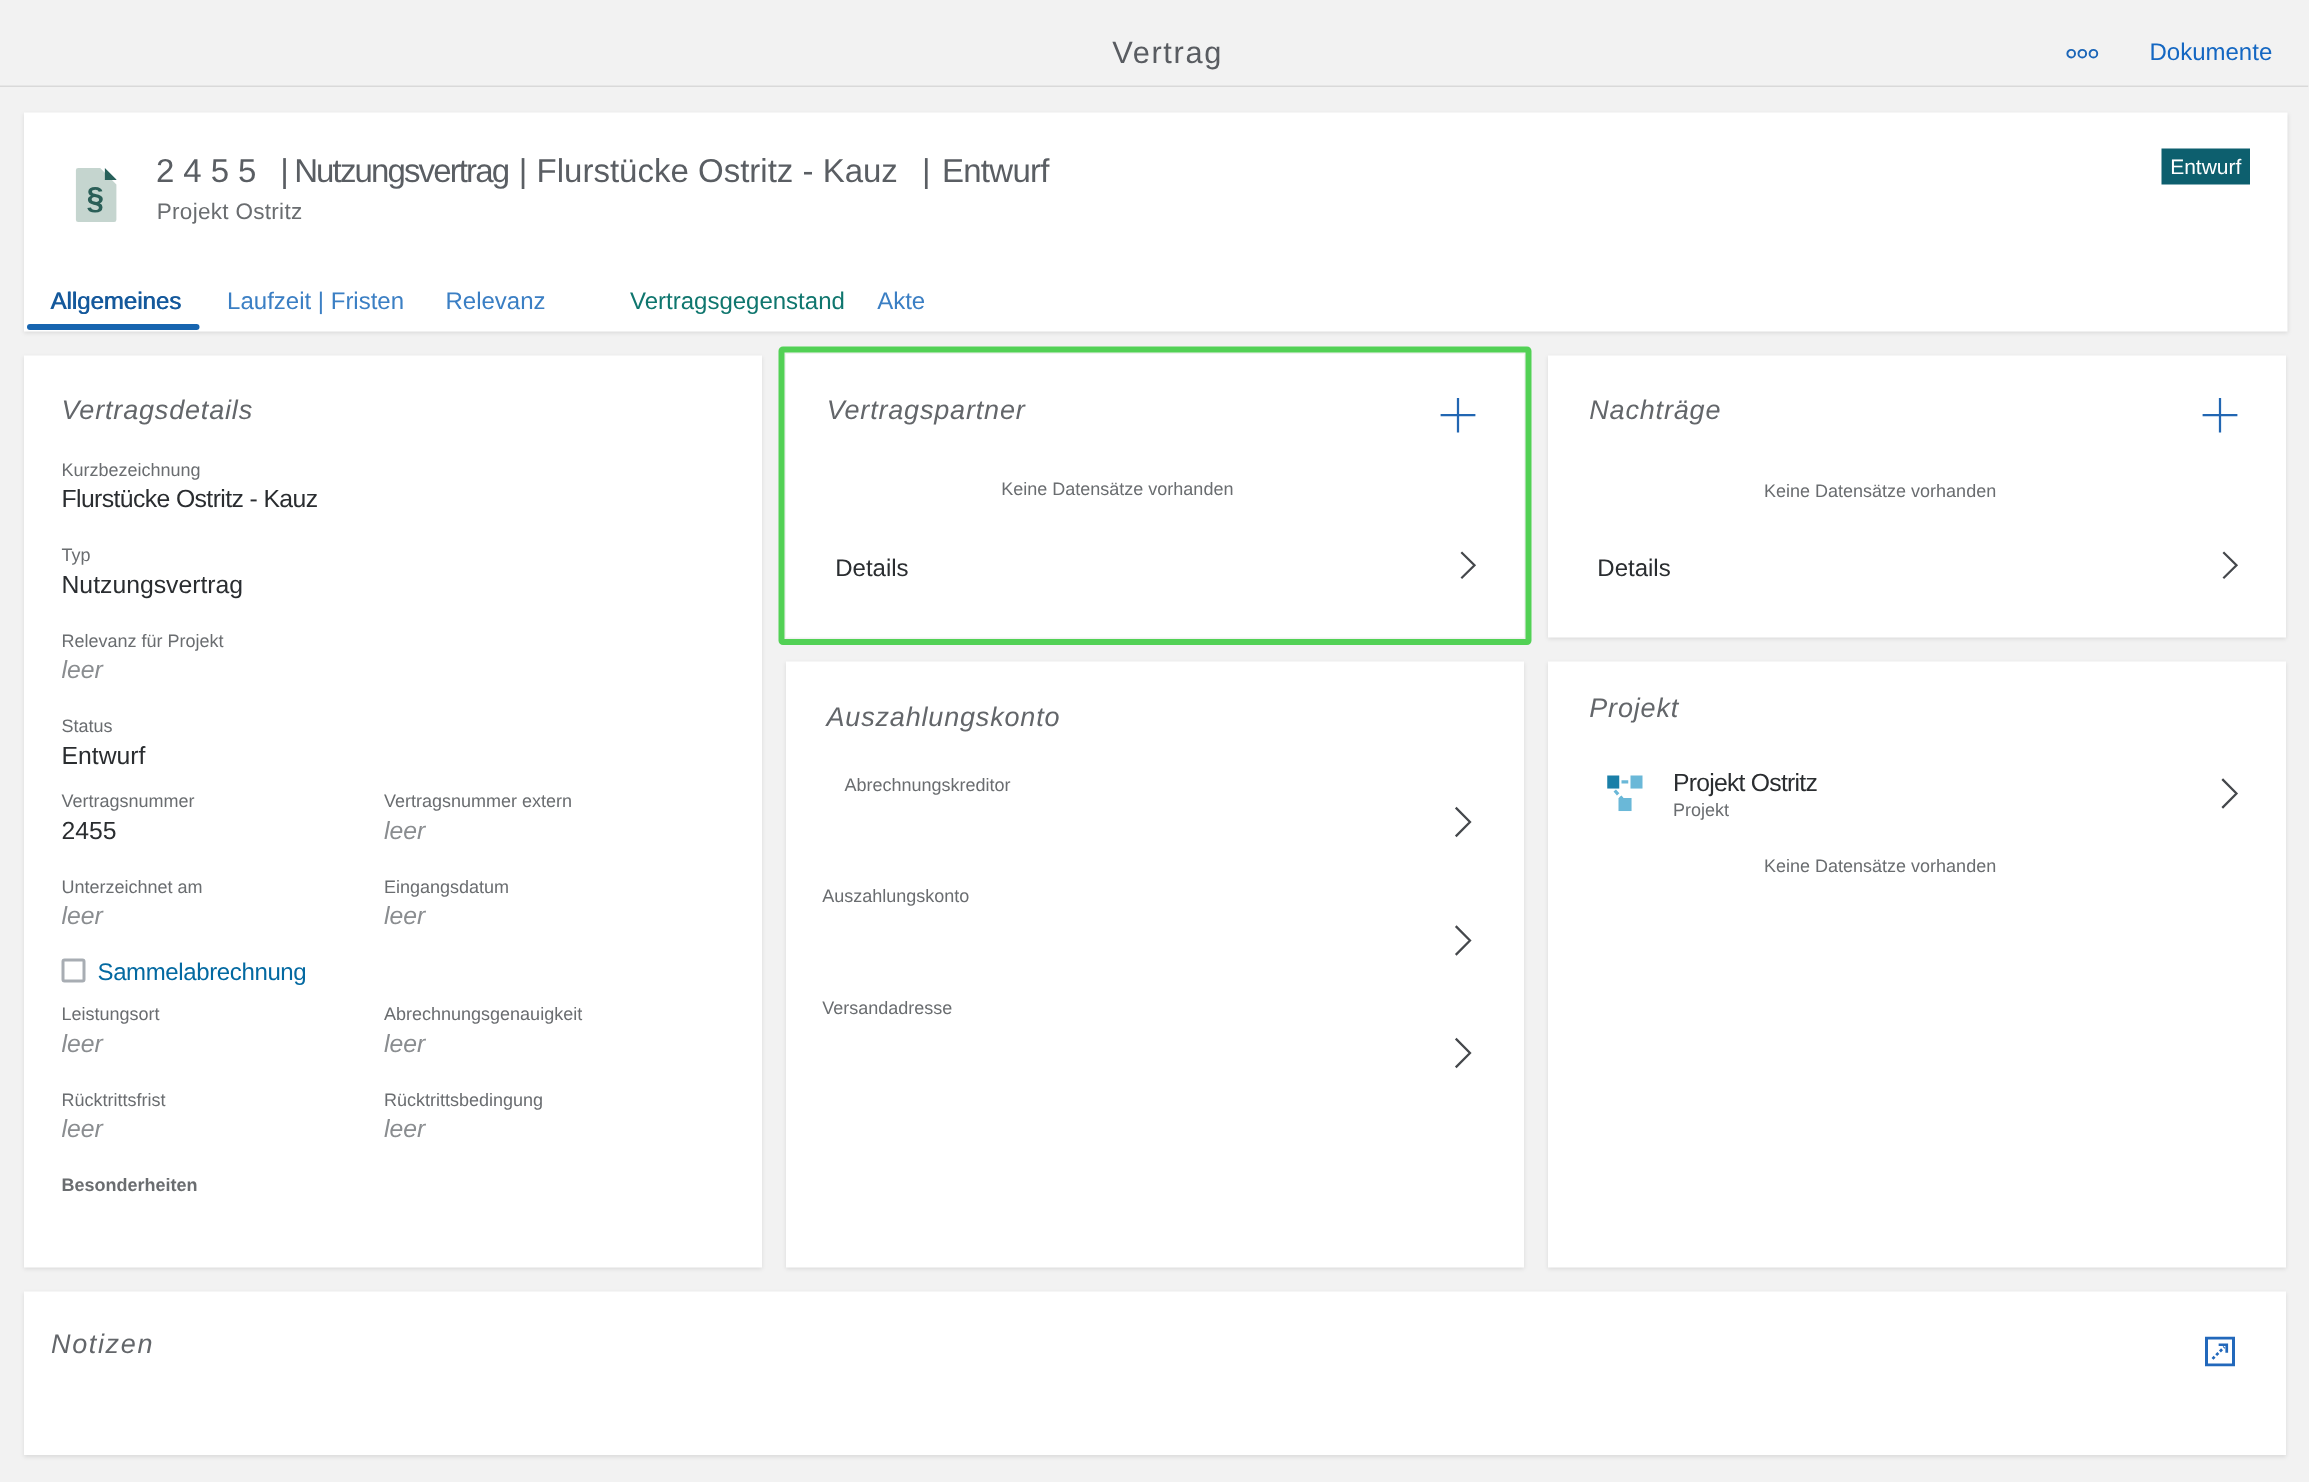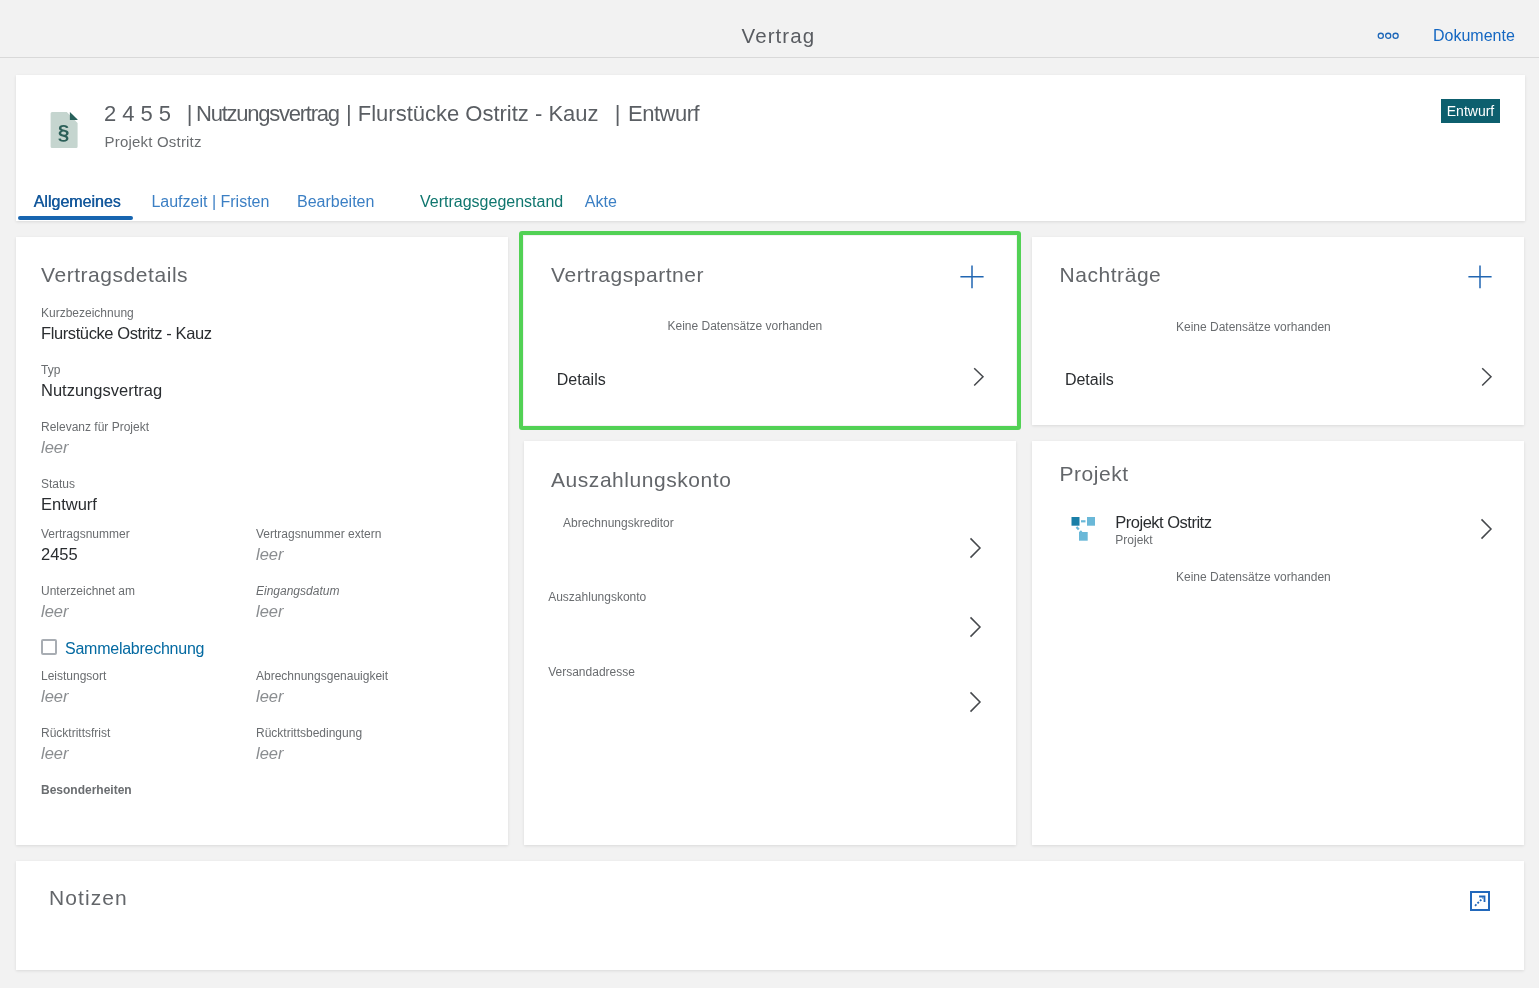--- a/index.html
+++ b/index.html
@@ -1,21 +1,21 @@
 <!DOCTYPE html>
 <html><head>
 <meta charset="utf-8">
 <style>
   * { margin:0; padding:0; box-sizing:border-box; }
   html,body { width:1539px; height:988px; }
   body { font-family:"Liberation Sans", sans-serif; background:#f2f2f2; position:relative; overflow:hidden; }
   .abs { position:absolute; }
   .card { position:absolute; background:#fff; box-shadow:0 1px 3px rgba(0,0,0,.10); }
   .t { position:absolute; line-height:1; white-space:nowrap; }
-  .ctitle { font-size:21px; color:#63666a; letter-spacing:0.55px; }
+  .ctitle { font-size:18px; color:#63666a; letter-spacing:0.55px;font-style:italic; }
   .lbl { font-size:12px; color:#6a6d70; }
   .val { font-size:16.5px; color:#2a2d30; }
   .leer { font-size:16.5px; color:#8a8d90; font-style:italic; }
   .keine { font-size:12px; color:#6a6d70; }
   .det { font-size:16px; color:#2a2d30; }
 </style>
 </head>
 <body>
 
 <div class="abs" style="left:0;top:0;width:1539px;height:57.5px;background:#f2f2f2;border-bottom:1px solid #d9d9d9;"></div>
@@ -32,42 +32,42 @@
   <path d="M2.6 1 h14.2 L27.6 12 V35.5 a1.5 1.5 0 0 1 -1.5 1.5 H2.1 a1.5 1.5 0 0 1 -1.5 -1.5 V2.5 a1.5 1.5 0 0 1 1.5 -1.5 Z" fill="#c5d5cf"></path>
   <path d="M19.9 1 L27.6 8.6 V9 H19.9 Z" fill="#27605a"></path>
   <text x="13.5" y="28" font-size="21" font-weight="bold" fill="#2b5f58" text-anchor="middle" font-family="Liberation Sans">§</text>
 </svg>
 <div class="t" style="left:104px;top:103px;font-size:22px;color:#5a5e63;"><span style="letter-spacing:6px">2455</span> <span style="padding-left:3.7px;margin-right:-2.5px">|</span> <span style="letter-spacing:-1.25px">Nutzungsvertrag</span> <span style="padding-left:1px;padding-right:0px">|</span> Flurstücke Ostritz - Kauz <span style="padding-left:10px;padding-right:1.4px">|</span> <span style="letter-spacing:-0.47px">Entwurf</span></div>
 <div class="t" style="left:104.5px;top:133.6px;font-size:15px;letter-spacing:0.2px;color:#6a6d70;">Projekt Ostritz</div>
 <div class="abs" style="left:1441px;top:99px;width:59px;height:24px;background:#0d5f6e;color:#fff;font-size:14px;text-align:center;line-height:24px;">Entwurf</div>
 
 <div class="t" style="left:33.5px;top:194px;font-size:16px;color:#15599c;text-shadow:0.45px 0 0 #15599c;">Allgemeines</div>
 <div class="t" style="left:151.4px;top:194px;font-size:16px;color:#3b7fc4;">Laufzeit | Fristen</div>
-<div class="t" style="left:297px;top:194px;font-size:16px;color:#3b7fc4;">Bearbeiten</div>
+<div class="t" style="left:297px;top:194px;font-size:16px;color:#3b7fc4;">Relevanz</div>
 <div class="t" style="left:420px;top:194px;font-size:16px;color:#0f766e;">Vertragsgegenstand</div>
 <div class="t" style="left:584.8px;top:194px;font-size:16px;color:#3b7fc4;">Akte</div>
 <div class="abs" style="left:17.8px;top:215.5px;width:115.7px;height:4.5px;background:#1765b0;border-radius:2px;"></div>
 
 <div class="card" style="left:15.5px;top:236.5px;width:492.5px;height:608.5px;"></div>
 <div class="t ctitle" style="left:41px;top:263.5px;">Vertragsdetails</div>
 <div class="t lbl" style="left:41px;top:306.8px;">Kurzbezeichnung</div>
 <div class="t val" style="left:41px;top:325.3px;letter-spacing:-0.4px;">Flurstücke Ostritz - Kauz</div>
 <div class="t lbl" style="left:41px;top:363.8px;">Typ</div>
 <div class="t val" style="left:41px;top:382.3px;">Nutzungsvertrag</div>
 <div class="t lbl" style="left:41px;top:420.8px;">Relevanz für Projekt</div>
 <div class="t leer" style="left:41px;top:439.3px;">leer</div>
 <div class="t lbl" style="left:41px;top:477.8px;">Status</div>
 <div class="t val" style="left:41px;top:496.3px;">Entwurf</div>
 <div class="t lbl" style="left:41px;top:527.8px;">Vertragsnummer</div>
 <div class="t val" style="left:41px;top:546.3px;">2455</div>
 <div class="t lbl" style="left:256px;top:527.8px;">Vertragsnummer extern</div>
 <div class="t leer" style="left:256px;top:546.3px;">leer</div>
 <div class="t lbl" style="left:41px;top:584.8px;">Unterzeichnet am</div>
 <div class="t leer" style="left:41px;top:603.3px;">leer</div>
-<div class="t lbl" style="left:256px;top:584.8px;font-style:italic;">Eingangsdatum</div>
+<div class="t lbl" style="left:256px;top:584.8px;">Eingangsdatum</div>
 <div class="t leer" style="left:256px;top:603.3px;">leer</div>
 <div class="abs" style="left:41px;top:639.4px;width:15.6px;height:15.6px;border:2px solid #a8adb3;border-radius:2px;background:#fff;"></div>
 <div class="t" style="left:65px;top:641px;font-size:16px;letter-spacing:-0.25px;color:#0369a1;">Sammelabrechnung</div>
 <div class="t lbl" style="left:41px;top:669.8px;">Leistungsort</div>
 <div class="t leer" style="left:41px;top:688.3px;">leer</div>
 <div class="t lbl" style="left:256px;top:669.8px;">Abrechnungsgenauigkeit</div>
 <div class="t leer" style="left:256px;top:688.3px;">leer</div>
 <div class="t lbl" style="left:41px;top:726.8px;">Rücktrittsfrist</div>
 <div class="t leer" style="left:41px;top:745.3px;">leer</div>
 <div class="t lbl" style="left:256px;top:726.8px;">Rücktrittsbedingung</div>
@@ -122,18 +122,18 @@
   <path d="M5.5 12 L10.5 17.5" stroke="#6ab8d8" stroke-width="2.2" stroke-dasharray="3.4 2"></path>
 </svg>
 <div class="t val" style="left:1115.3px;top:514px;letter-spacing:-0.5px;">Projekt Ostritz</div>
 <div class="t lbl" style="left:1115.3px;top:533.5px;">Projekt</div>
 <svg class="abs" style="left:1479.8px;top:517.5px;" width="13" height="22" viewBox="0 0 13 22">
   <path d="M1.5 1.4 L11 11 L1.5 20.6" stroke="#45484c" stroke-width="1.5" fill="none"></path>
 </svg>
 <div class="t keine" style="left:1176px;top:570.9px;">Keine Datensätze vorhanden</div>
 
 <div class="card" style="left:15.5px;top:860.7px;width:1508.9px;height:109.5px;"></div>
-<div class="t ctitle" style="left:49px;top:887.3px;letter-spacing:1.1px;text-align:right;">Notizen</div>
+<div class="t ctitle" style="left:34px;top:887.3px;letter-spacing:1.1px;text-align:right;">Notizen</div>
 <svg class="abs" style="left:1470px;top:890.9px;" width="20" height="20" viewBox="0 0 20 20">
   <rect x="1" y="1" width="18" height="18" fill="none" stroke="#2268bb" stroke-width="2"></rect>
   <path d="M5 14.9 L12.9 7" stroke="#2268bb" stroke-width="1.8" stroke-dasharray="2 1.5"></path>
   <path d="M9.1 5.5 H14.5 V10.9" stroke="#2268bb" stroke-width="1.8" fill="none"></path>
 </svg>
 
 </body></html>

